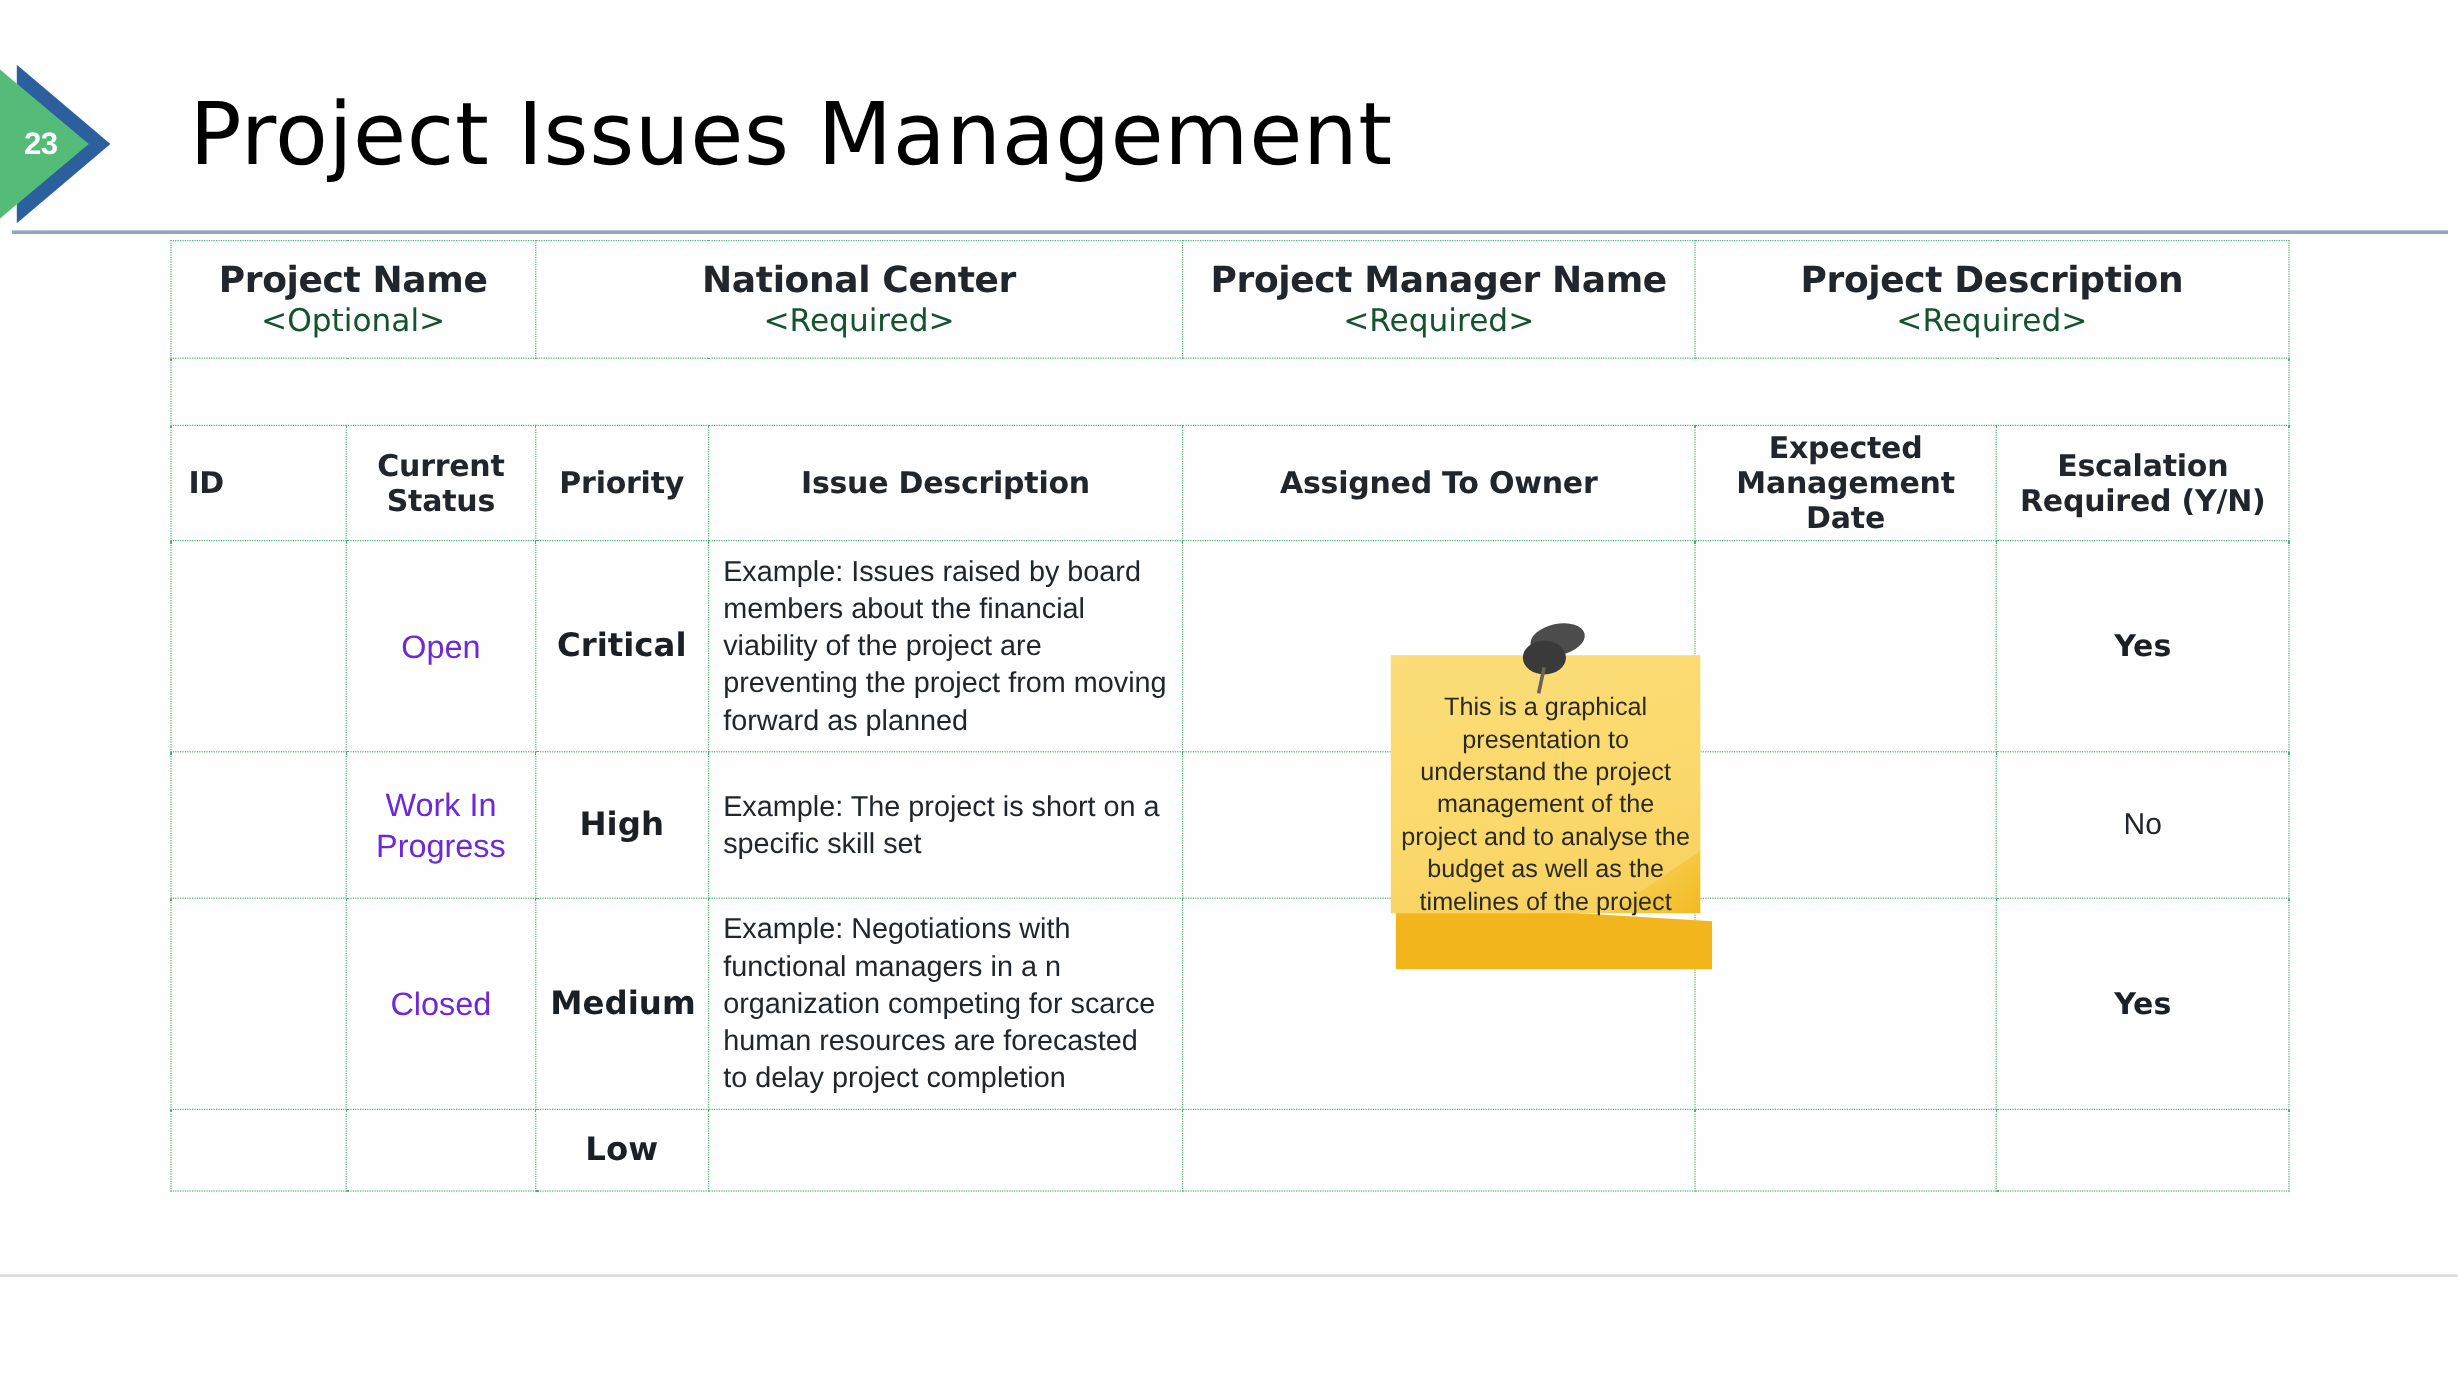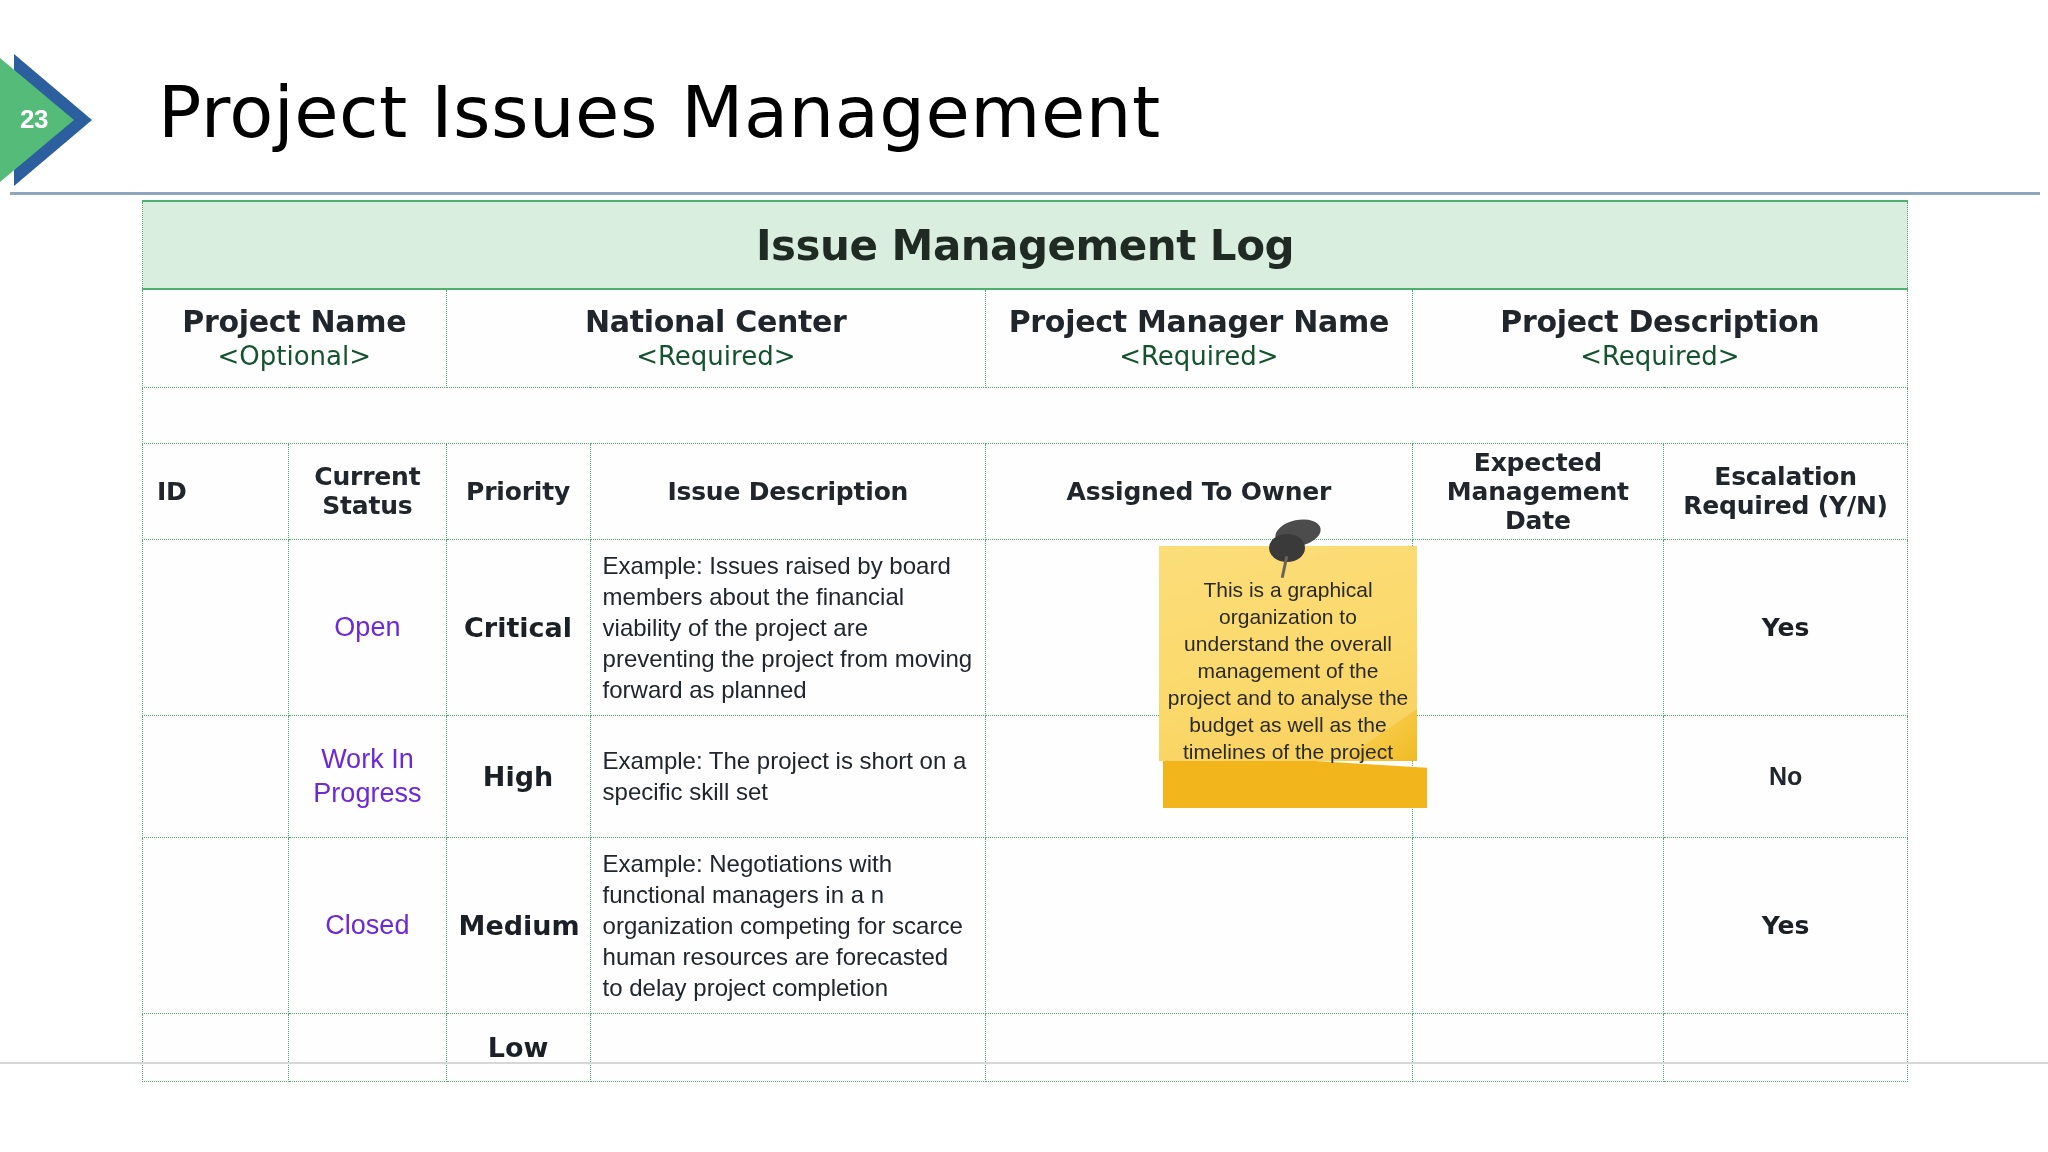--- a/index.html
+++ b/index.html
@@ -203,21 +203,21 @@
     text-align: left;
   }
   .esc-yes {
     font-size: 25px;
     font-weight: bold;
     color: #1b2026;
     font-family: "DejaVu Sans", sans-serif;
   }
   .esc-no {
     font-size: 25px;
-    font-weight: 700;
+    font-weight: 400;
     color: #20262c;
     font-family: "Liberation Sans", sans-serif;
   }
 
   .r1 { height: 170px; }
   .r2 { height: 122px; }
   .r3 { height: 170px; }
   .r4 { height: 68px; }
 
   
@@ -322,25 +322,20 @@
         <col style="width:132px">
         <col style="width:142px">
         <col style="width:130px">
         <col style="width:357px">
         <col style="width:385px">
         <col style="width:227px">
         <col style="width:220px">
       </colgroup>
       <tbody>
 
-        <tr>
-          <td class="title-band" colspan="7">
-            <span class="txt">Issue Management Log</span>
-          </td>
-        </tr>
 
         <tr>
           <td class="meta-cell" colspan="2">
             <div class="meta-title">Project Name</div>
             <div class="meta-sub">&lt;Optional&gt;</div>
           </td>
           <td class="meta-cell" colspan="2">
             <div class="meta-title">National Center</div>
             <div class="meta-sub">&lt;Required&gt;</div>
           </td>
@@ -454,21 +449,21 @@
 
       </tbody>
     </table>
   </div>
 
   <div class="sticky-wrap">
     <div class="sticky-shadow"></div>
     <div class="sticky-body">
       <div class="sticky-fold"></div>
     </div>
-    <div class="sticky-text">This is a graphical organization to understand the overall management of the project and to analyse the budget as well as the timelines of the project</div>
+    <div class="sticky-text">This is a graphical presentation to understand the project management of the project and to analyse the budget as well as the timelines of the project</div>
     <div class="pin">
       <div class="pin-head"></div>
       <div class="pin-collar"></div>
       <div class="pin-needle"></div>
     </div>
   </div>
 
   <div class="footer-rule"></div>
 
 </div>

